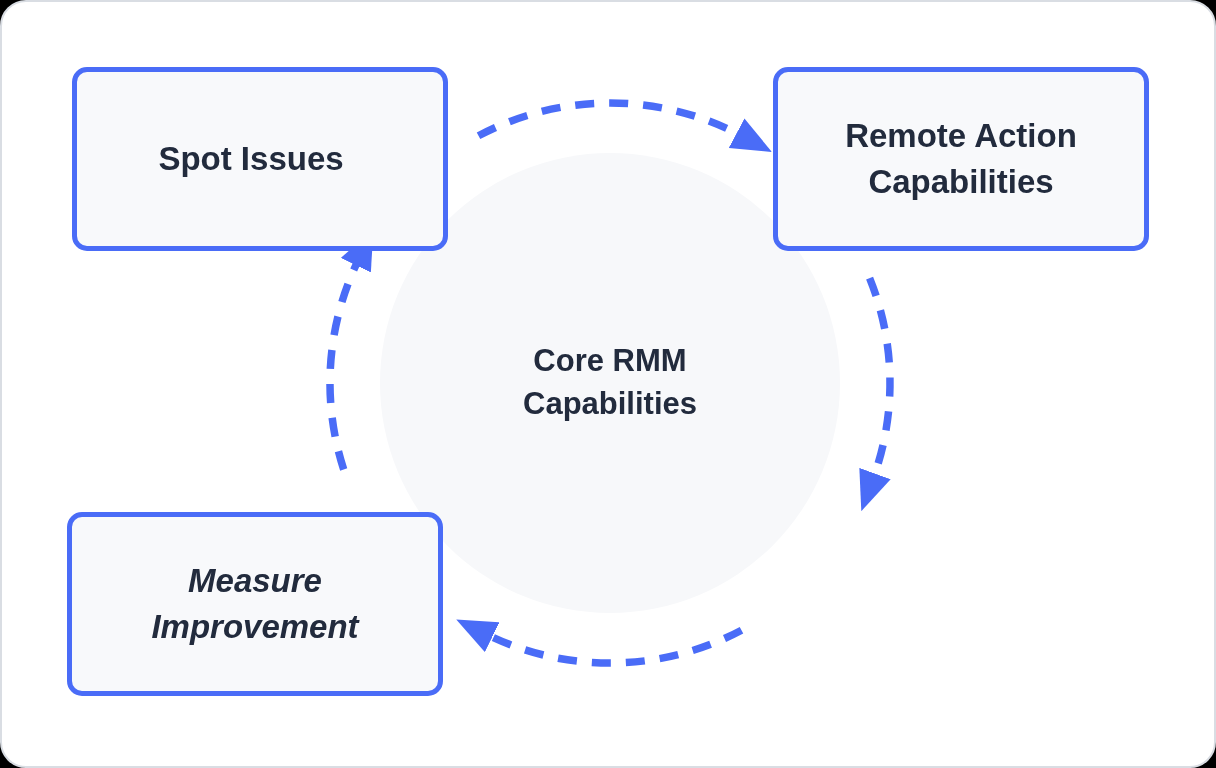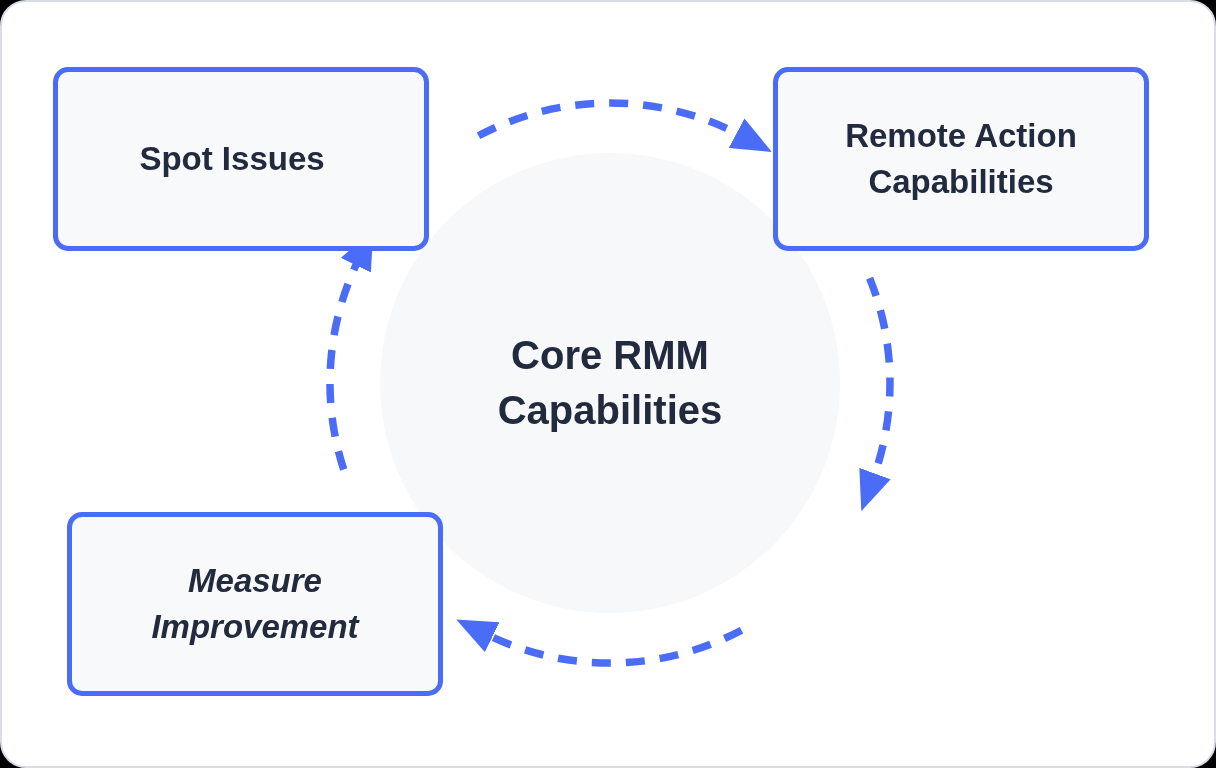--- a/index.html
+++ b/index.html
@@ -30,21 +30,21 @@
     border-radius: 50%;
     background: #f7f8fa;
     display: flex;
     flex-direction: column;
     align-items: center;
     justify-content: center;
     z-index: 1;
   }
 
   .center-label {
-    font-size: 40px;
+    font-size: 31px;
     font-weight: 700;
     color: #222b3d;
     line-height: 1.38;
     text-align: center;
   }
 
   svg.arrows {
     position: absolute;
     inset: 0;
     z-index: 2;
@@ -65,21 +65,21 @@
     z-index: 3;
   }
 
   .node-label {
     font-size: 33px;
     font-weight: 700;
     color: #222b3d;
     line-height: 1.4;
   }
 
-  .node-tl { left: 53px;  top: 67px; padding-left: 6px;  }
+  .node-tl { left: 72px;  top: 67px; padding-left: 6px;  }
   .node-tr { left: 773px; top: 67px;  }
   .node-bl { left: 67px;  top: 512px; font-style: italic; }
   .node-br { left: 773px; top: 512px; }
 </style>
 </head>
 <body>
 
 <div class="stage">
   <div class="card"></div>
 

